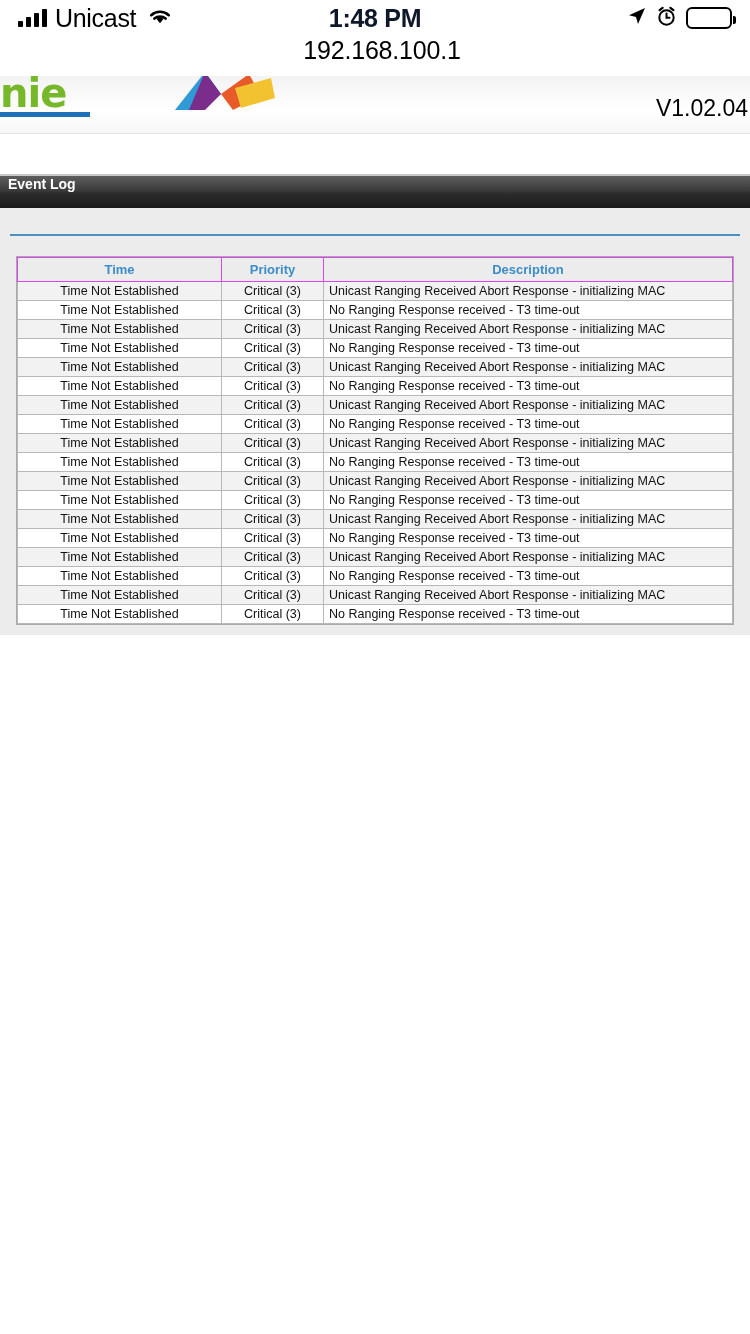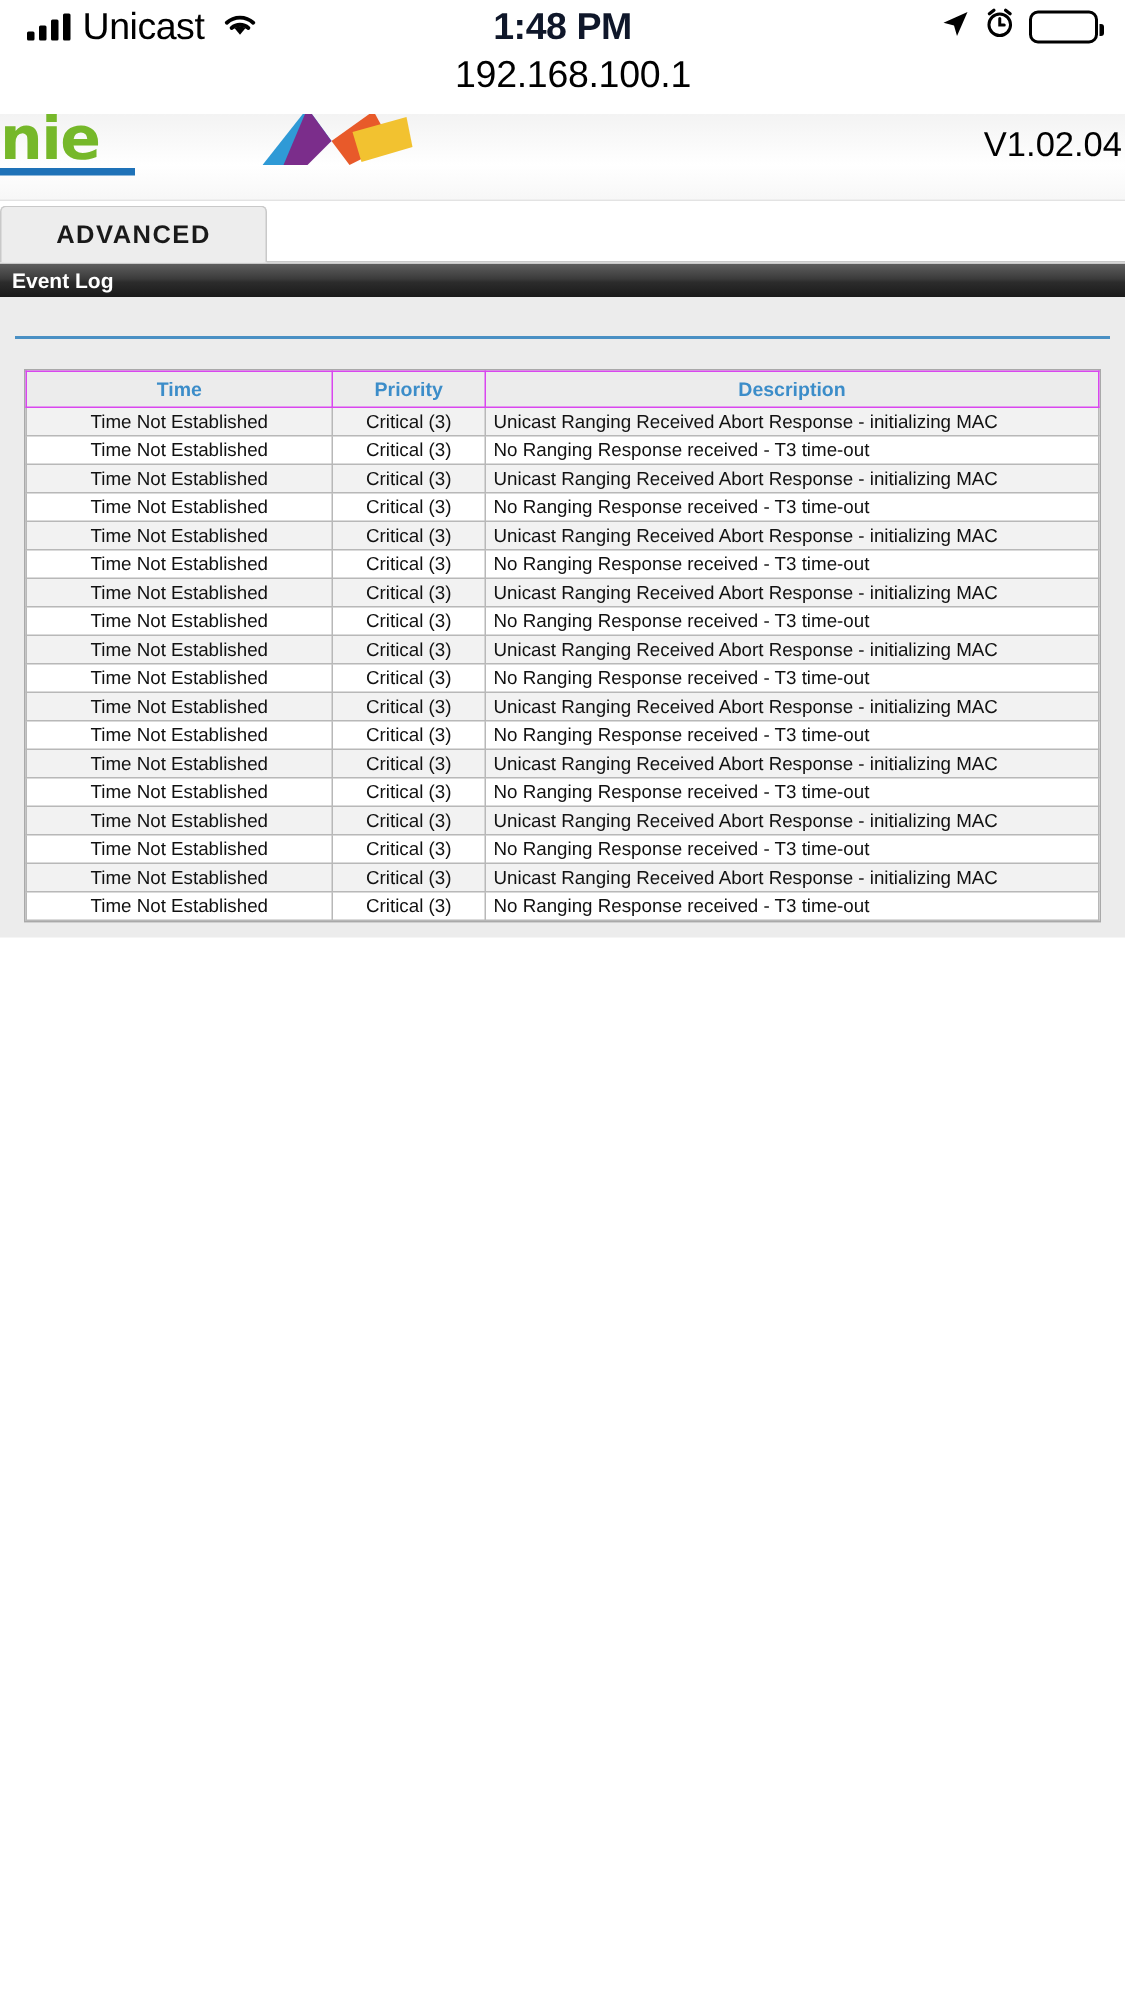--- a/index.html
+++ b/index.html
@@ -133,20 +133,21 @@
     line-height: 1.25;
   }
   .firmware .fw-label {
     font-size: 23px;
     font-weight: bold;
     color: #000;
   }
   .firmware .fw-version {
     font-size: 23px;
     color: #000;
+    margin-top: 12px;
   }
 
   
   .tab-strip {
     height: 42px;
     background: #ffffff;
     display: flex;
     align-items: flex-end;
     border-bottom: 1px solid #c9c9c9;
   }
@@ -166,24 +167,23 @@
     color: #1a1a1a;
   }
   .tab-rest {
     flex: 1;
     height: 38px;
     border-bottom: 1px solid #c9c9c9;
   }
 
   
   .section-bar {
-    height: 22px;
+    height: 32px;
     background: linear-gradient(to bottom, #5e5e5e 0%, #3b3b3b 45%, #2c2c2c 55%, #1a1a1a 100%);
     display: flex;
-    align-items: center;
     padding-left: 8px;
   }
   .section-bar span {
     color: #ffffff;
     font-size: 14px;
     font-weight: bold;
   }
 
   
   .panel {
@@ -309,21 +309,20 @@
       <path d="M46 22 L74 2 L86 24 L58 38 Z" fill="#e85a2a"></path>
       <path d="M60 16 L96 6 L100 26 L66 36 Z" fill="#f2c230"></path>
     </svg>
   </span>
   <div class="firmware">
     <div class="fw-version">V1.02.04</div>
   </div>
 </div>
 
 <div class="tab-strip">
-  <div class="tab">ADVANCED</div>
   <div class="tab-rest"></div>
 </div>
 
 <div class="section-bar">
   <span>Event Log</span>
 </div>
 
 <div class="panel">
 
   <div class="divider"></div>

